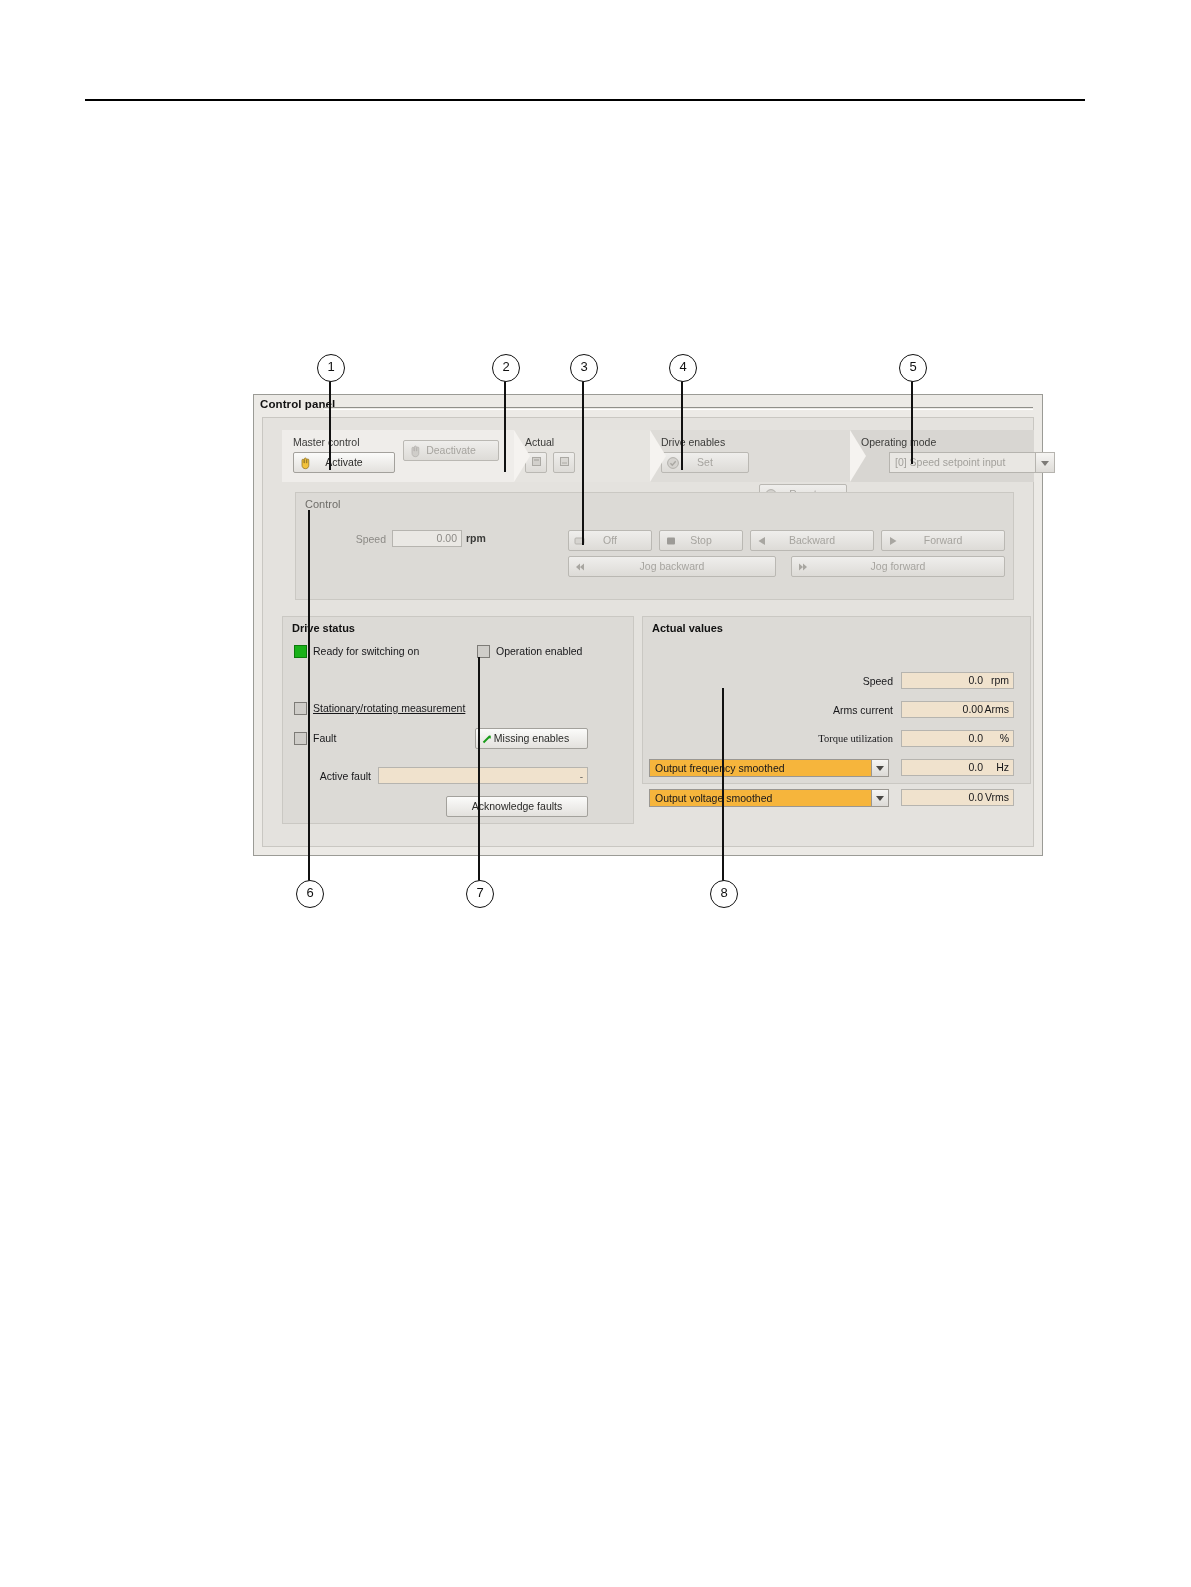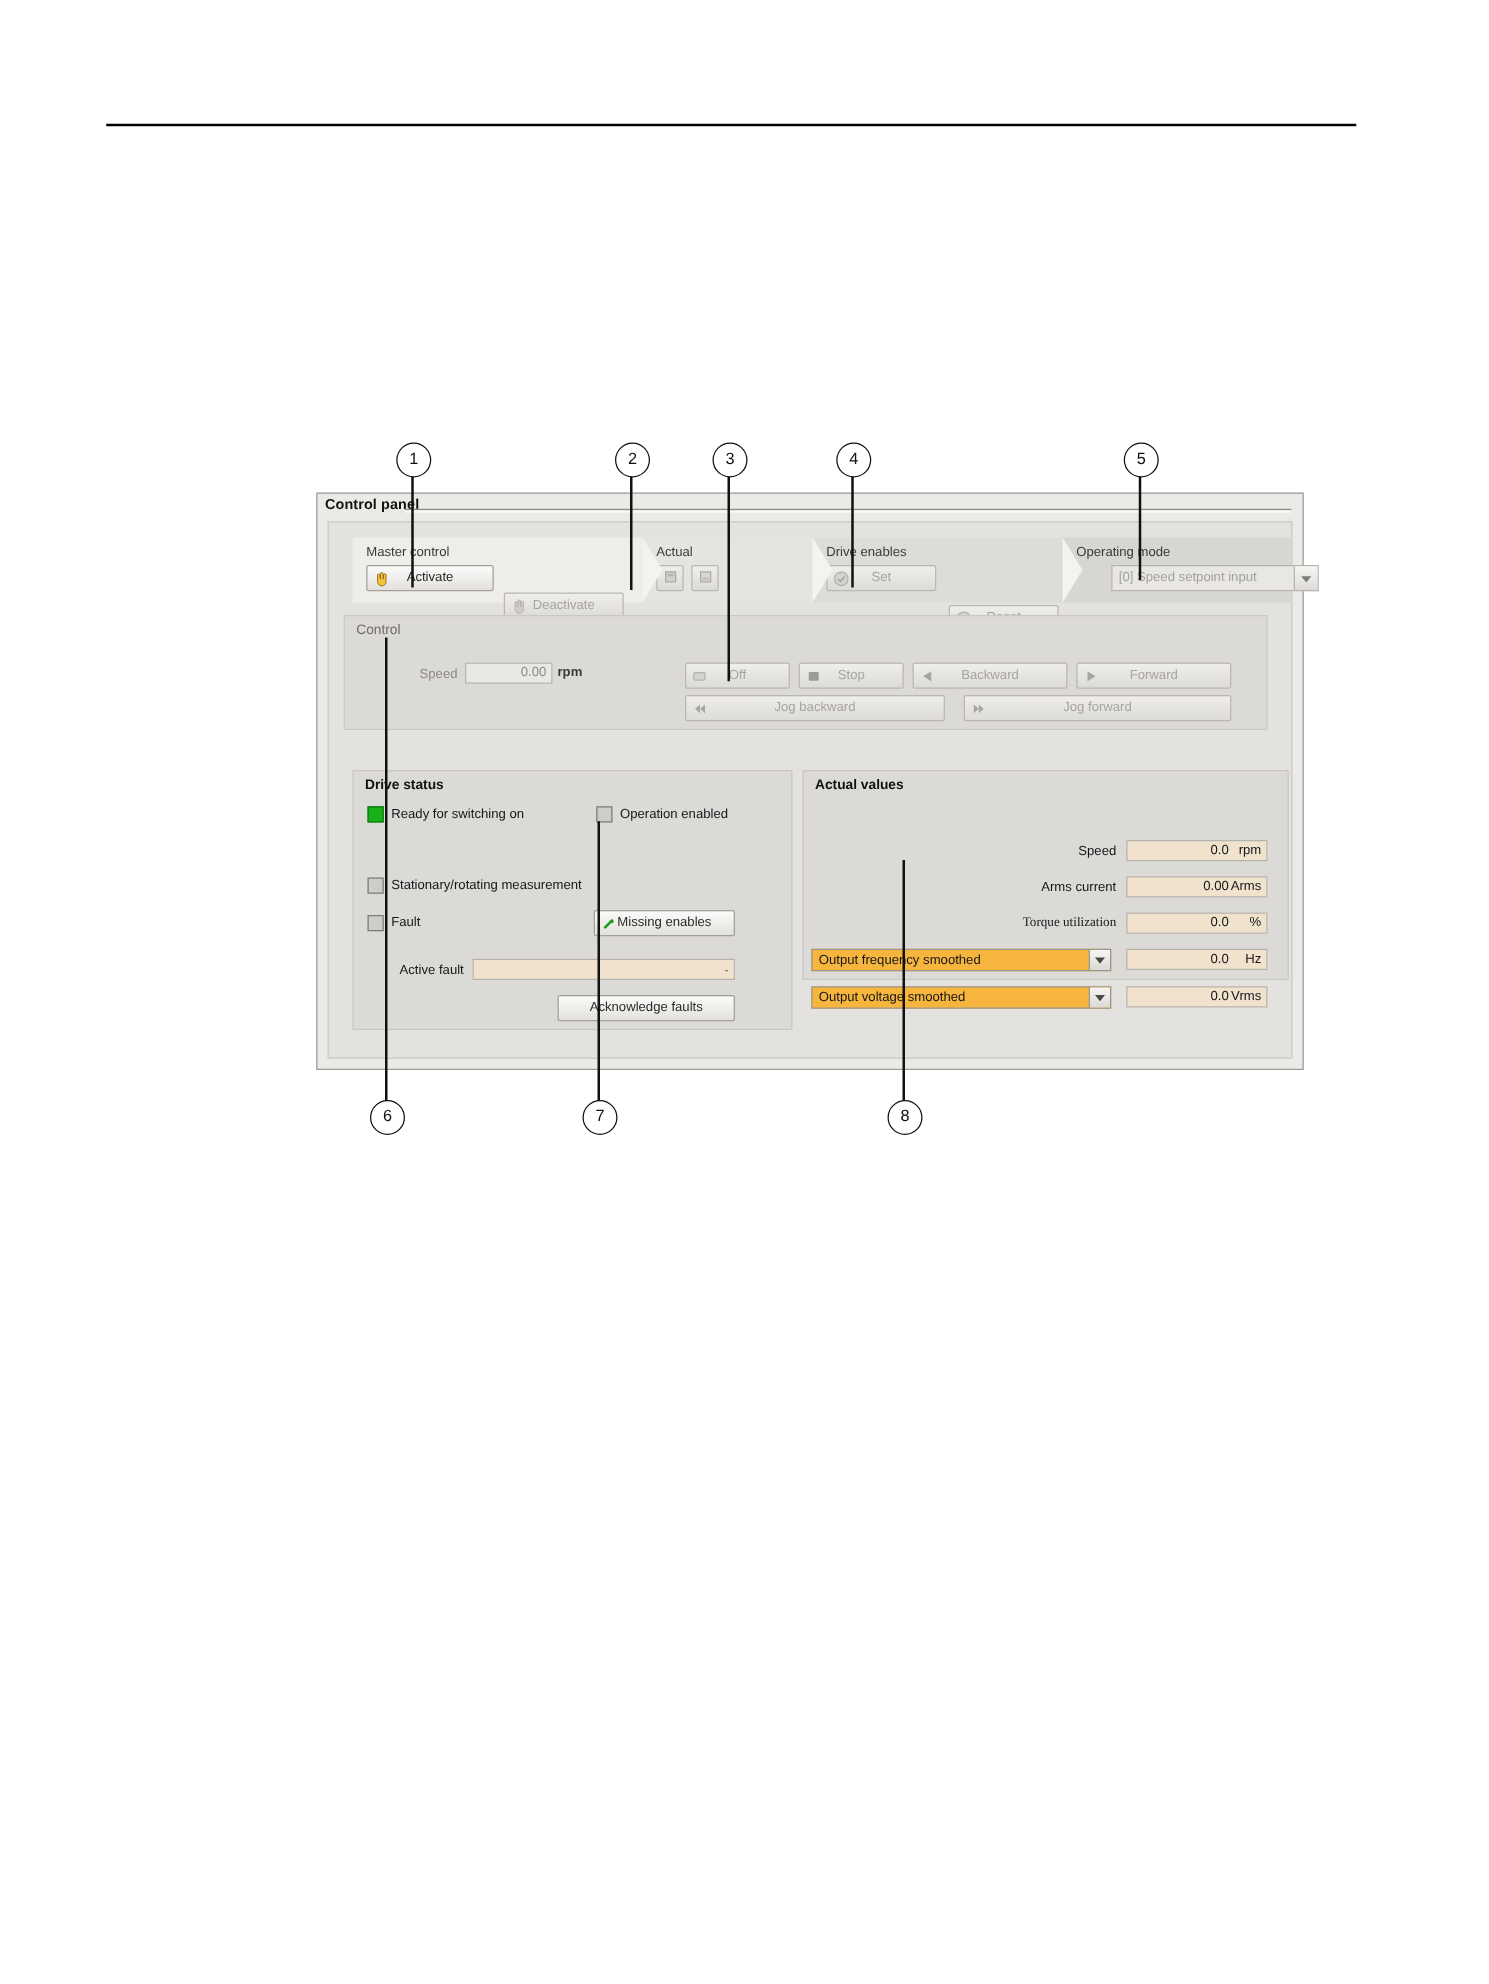--- a/index.html
+++ b/index.html
@@ -135,21 +135,21 @@
 
       <div class="seglabel" style="left:11px;">Master control</div>
       <div class="btn" style="left:11px;top:22px;width:102px;">
         <span class="ico">
           <svg width="14" height="14" viewBox="0 0 14 14">
               <path d="M4 8V4.2a1 1 0 0 1 2 0V7h.4V3a1 1 0 0 1 2 0v4h.4V4a1 1 0 0 1 2 0v5.3c0 2-1.4 3.4-3.3 3.4C5.4 12.7 4 11.3 4 9.3z" fill="#f2c23c" stroke="#8a6a15" stroke-width=".7"></path>
             </svg>
         </span>
         <span>Activate</span>
       </div>
-      <div class="btn dis" style="left:121px;top:10px;width:96px;margin-top:34px;">
+      <div class="btn dis" style="left:121px;top:10px;width:96px;">
         <span class="ico">
           <svg width="14" height="14" viewBox="0 0 14 14">
               <path d="M4 8V4.2a1 1 0 0 1 2 0V7h.4V3a1 1 0 0 1 2 0v4h.4V4a1 1 0 0 1 2 0v5.3c0 2-1.4 3.4-3.3 3.4C5.4 12.7 4 11.3 4 9.3z" fill="#cfcdc9" stroke="#b0aeaa" stroke-width=".7"></path>
             </svg>
         </span>
         <span>Deactivate</span>
       </div>
 
       <div class="seglabel" style="left:243px;">Actual</div>
       <div class="btn dis" style="left:243px;top:22px;width:22px;">
@@ -181,21 +181,21 @@
         <span>Reset</span>
       </div>
 
       <div class="seglabel" style="left:579px;">Operating mode</div>
       <div class="ddl" style="left:579px;top:22px;width:166px;">
         <span>[0] Speed setpoint input</span>
         <span class="arrow"></span>
       </div>
     </div>
 
-    <div class="grp" style="left:12px;top:74px;right:19px;height:92px;">
+    <div class="grp" style="left:32px;top:74px;right:19px;height:108px;">
       <div class="gtitle">Control</div>
 
       <div class="fieldlabel" style="left:30px;top:40px;width:60px;">Speed</div>
       <div class="valbox" style="left:96px;top:37px;width:70px;">
         <span>0.00</span>
       </div>
       <div class="unit" style="left:170px;top:39px;">rpm</div>
 
       <div class="btn dis" style="left:272px;top:37px;width:84px;">
         <span class="ico"><svg width="14" height="14" viewBox="0 0 14 14">
@@ -239,21 +239,21 @@
     <div class="grp light" style="left:19px;top:198px;width:352px;height:208px;">
       <div class="gtitle dark">Drive status</div>
 
       <div class="led on" style="left:11px;top:28px;"></div>
       <div class="stxt" style="left:30px;top:28px;">Ready for switching on</div>
 
       <div class="led" style="left:194px;top:28px;"></div>
       <div class="stxt" style="left:213px;top:28px;">Operation enabled</div>
 
       <div class="led" style="left:11px;top:85px;"></div>
-      <div class="stxt" style="left:30px;top:85px;">Stationary/rotating measurement</div>
+      <div class="stxt" style="left:30px;top:85px;text-decoration:underline;">Stationary/rotating measurement</div>
 
       <div class="led" style="left:11px;top:115px;"></div>
       <div class="stxt" style="left:30px;top:115px;">Fault</div>
 
       <div class="btn" style="left:192px;top:111px;width:113px;">
         <span class="ico"><svg width="14" height="14" viewBox="0 0 14 14">
               <path d="M3.5 10.5L10 4" stroke="#1a9c1a" stroke-width="2"></path>
               <path d="M10.5 3.2l.4 3.2-3.2-.4z" fill="#1a9c1a"></path>
             </svg></span>
         <span>Missing enables</span>

